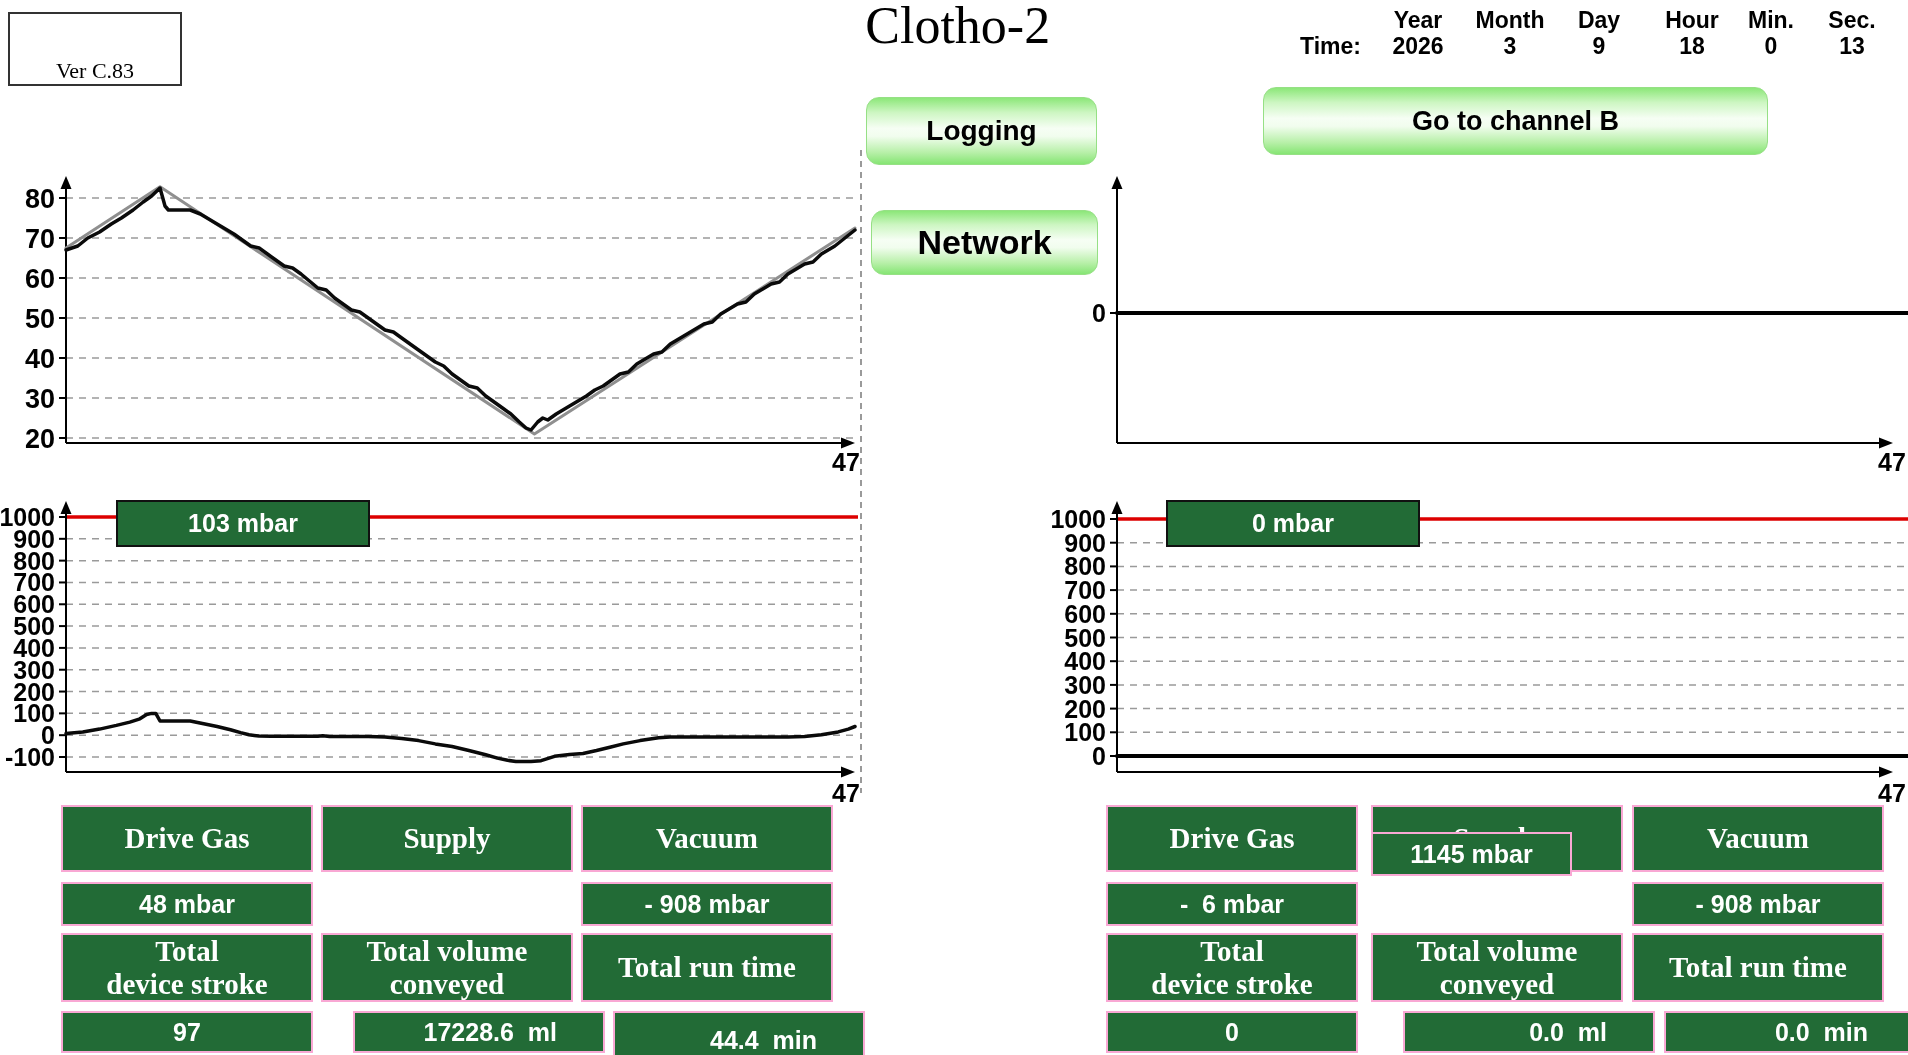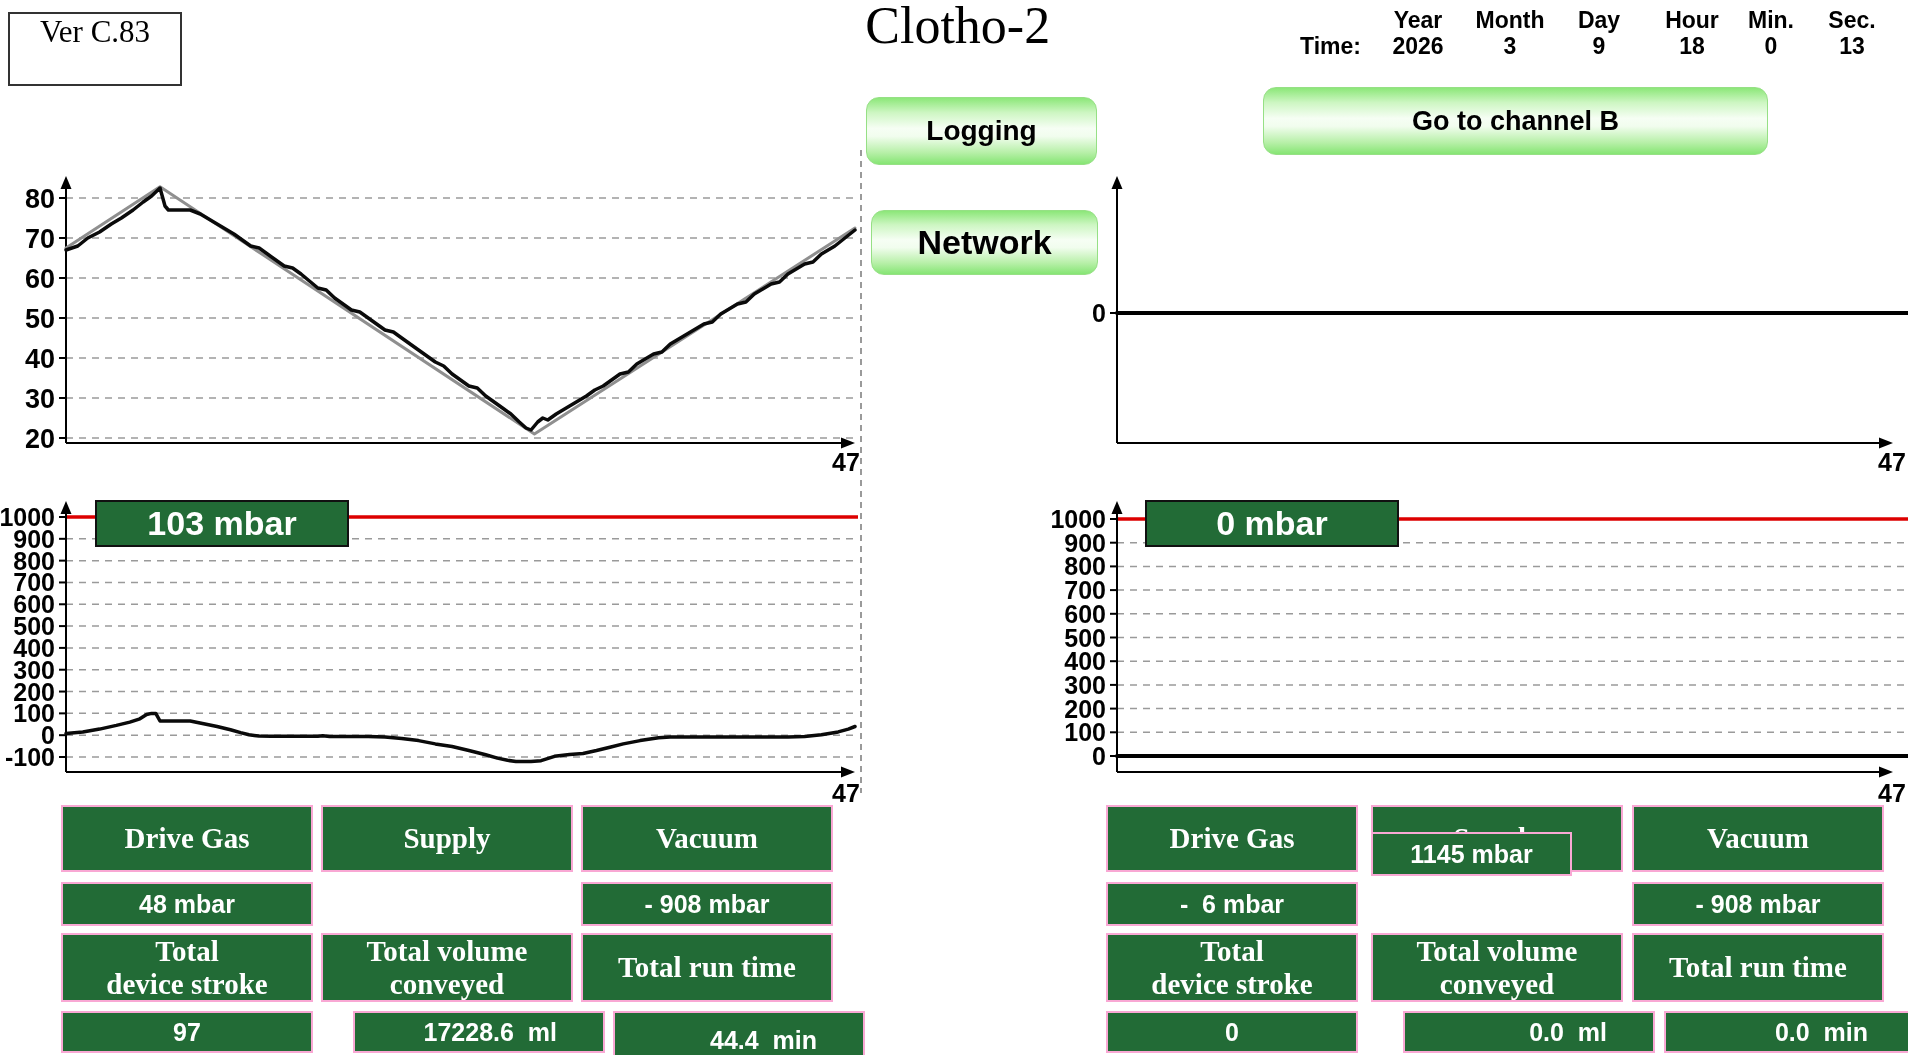--- a/index.html
+++ b/index.html
@@ -1,38 +1,38 @@
 <!DOCTYPE html>
 <html style="--green: #226b36;"><head>
 <meta charset="utf-8">
 <style>
   html,body{margin:0;padding:0;background:#ffffff;}
   #app{position:relative;width:1908px;height:1055px;overflow:hidden;background:#fff;
        font-family:"Liberation Sans",sans-serif;color:#000;}
   #charts-svg{position:absolute;left:0;top:0;}
 
   .ver-box{position:absolute;left:8px;top:12px;width:170px;height:70px;border:2px solid #333;
-           display:flex;align-items:flex-start;justify-content:center;
-           font-family:"Liberation Serif",serif;font-size:31px;}
+           display:flex;align-items:flex-end;justify-content:center;
+           font-family:"Liberation Serif",serif;font-size:22px;}
   .app-title{position:absolute;left:50%;top:-4px;transform:translateX(-48%);
              font-family:"Liberation Serif",serif;font-size:52px;}
   .time-label{position:absolute;left:1300px;top:33px;font-weight:bold;font-size:23px;}
   .time-col{position:absolute;top:7px;width:96px;text-align:center;font-weight:bold;
             font-size:23px;line-height:26px;display:flex;flex-direction:column;}
 
   .btn{position:absolute;display:flex;align-items:center;justify-content:center;
        font-weight:bold;color:#000;border-radius:13px;border:1px solid #96e085;cursor:pointer;
        background:linear-gradient(180deg,#8ce779 0%,#cdf6c2 22%,#f6fef4 46%,#f1fdee 58%,#b9f0aa 82%,#86e574 100%);}
   .btn-a{left:208px;top:87px;width:503px;height:66px;font-size:27px;}
   .btn-b{left:1263px;top:87px;width:503px;height:66px;font-size:27px;}
   .btn-logging{left:866px;top:97px;width:229px;height:66px;font-size:28px;}
   .btn-network{left:871px;top:210px;width:225px;height:63px;font-size:34px;}
 
   .badge{position:absolute;width:250px;height:43px;background:var(--green);border:2px solid #111;
-         color:#fff;font-weight:bold;font-size:34px;display:flex;align-items:center;justify-content:center;}
+         color:#fff;font-weight:bold;font-size:25px;display:flex;align-items:center;justify-content:center;margin-left:21px;}
   .badge-a{left:95px;top:500px;}
   .badge-b{left:1145px;top:500px;}
 
   .x-end{position:absolute;font-weight:bold;font-size:25px;}
 
   .tcell{position:absolute;background:var(--green);border:2px solid #f9a8d4;color:#fff;
          display:flex;align-items:center;justify-content:center;text-align:center;box-sizing:border-box;}
   .th{font-family:"Liberation Serif",serif;font-weight:bold;font-size:29px;line-height:1.12;white-space:pre-line;}
   .tv{font-weight:bold;font-size:25px;white-space:pre;}
   .tv.right{justify-content:flex-end;padding-right:46px;margin-left:32px;}

